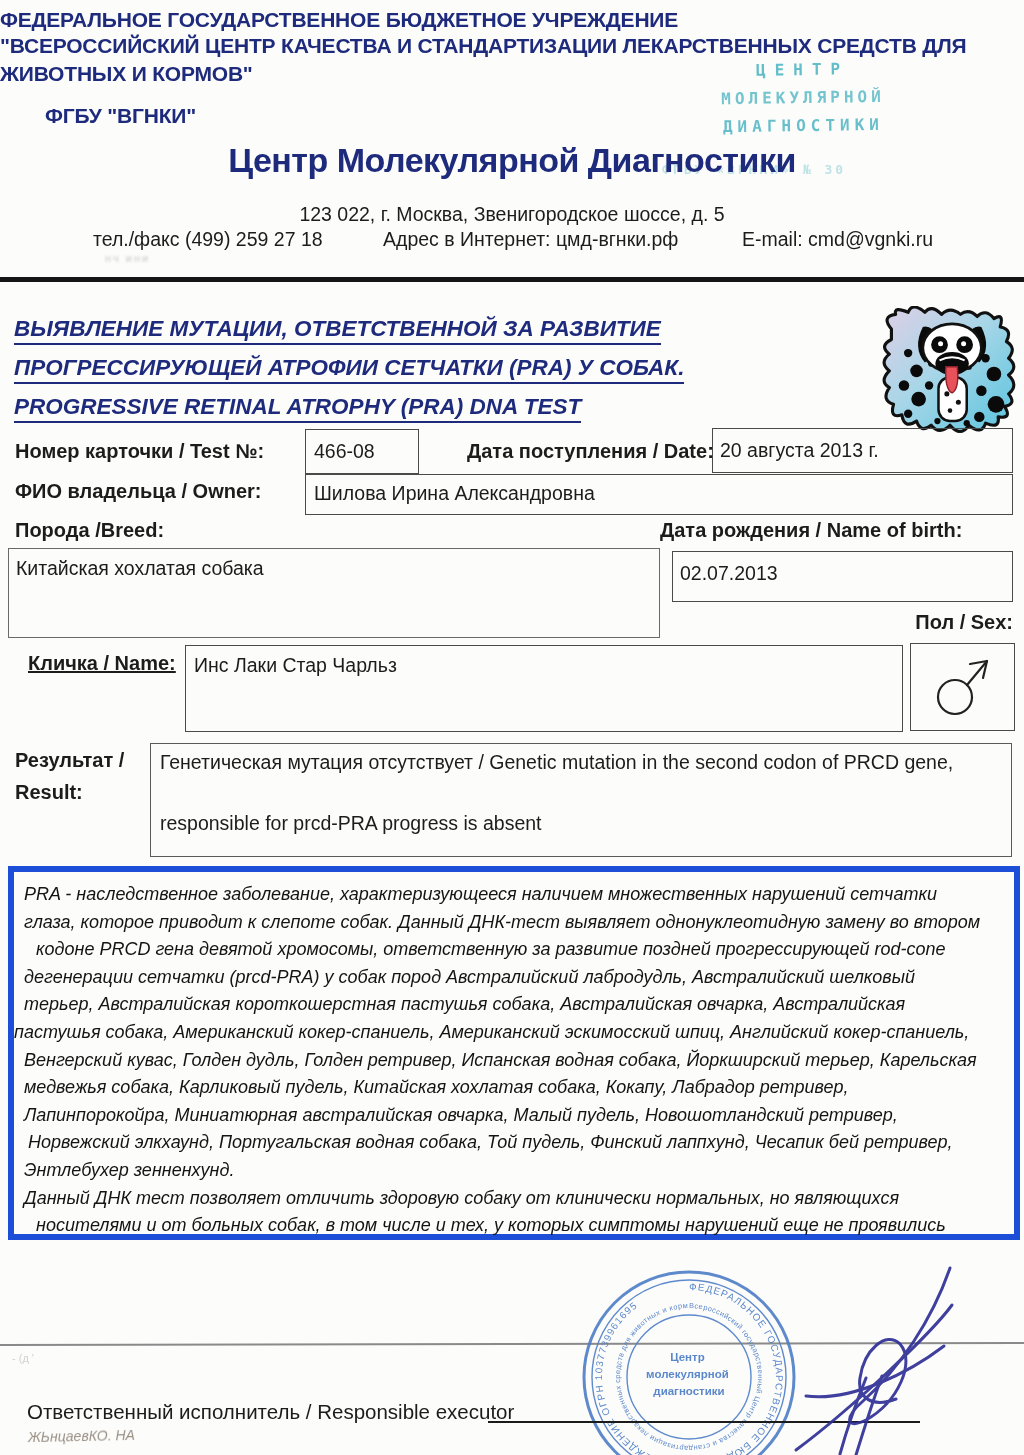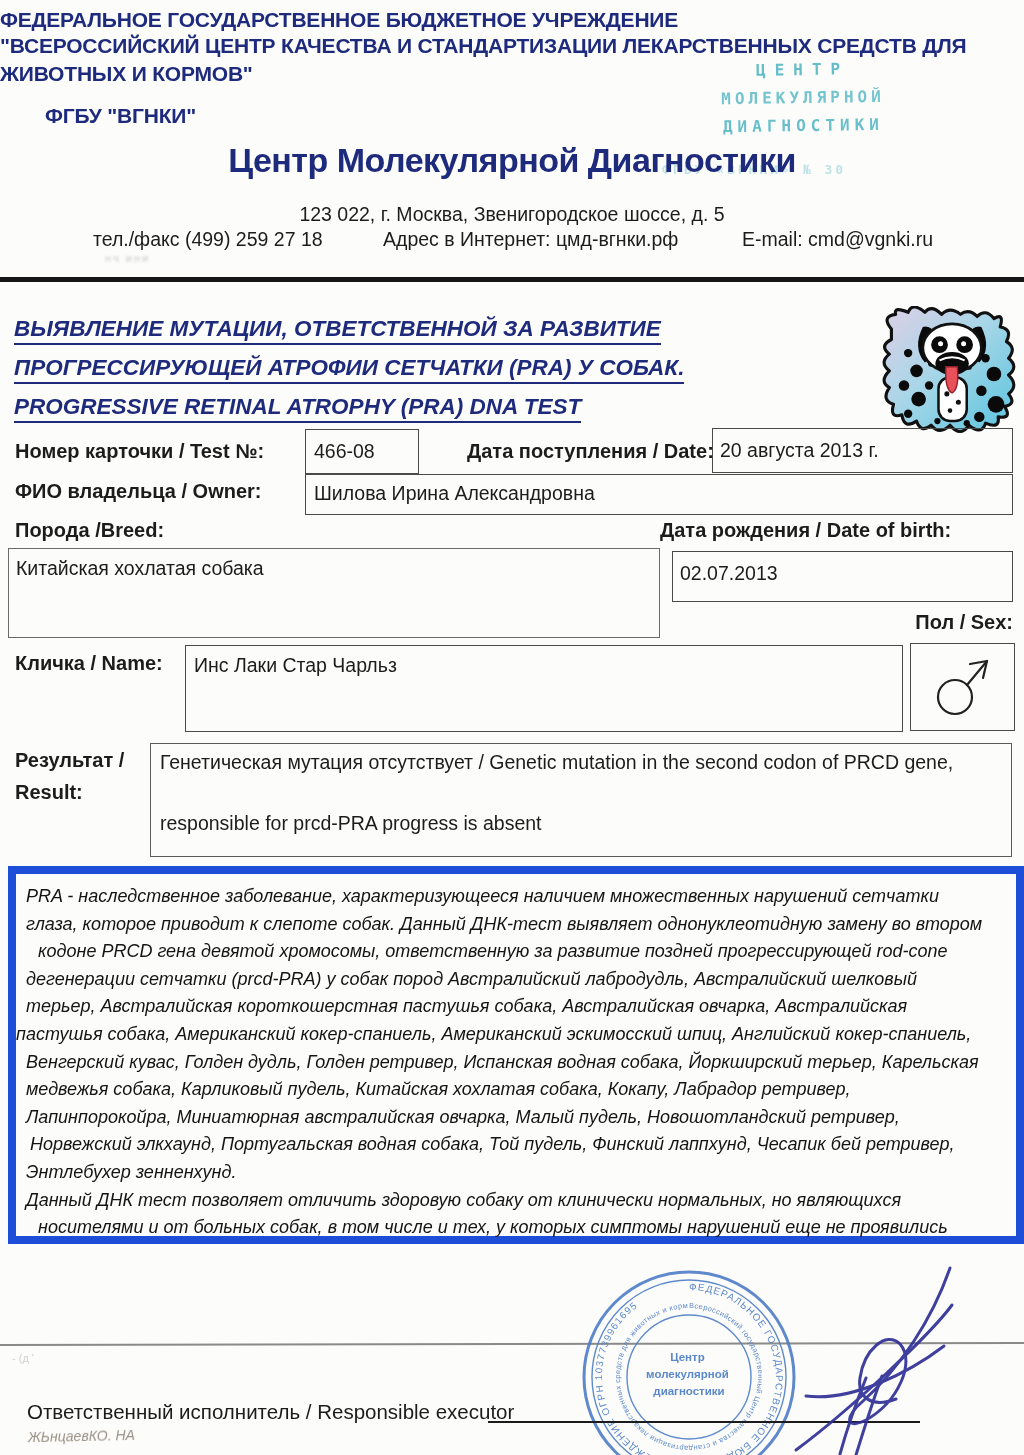--- a/index.html
+++ b/index.html
@@ -13,21 +13,21 @@
   .contact{font-size:19.5px;white-space:nowrap;}
   .rule{left:0;top:277px;width:1024px;height:5px;background:#151515;}
   .tstamp{left:688px;top:56px;width:230px;text-align:center;color:#3fafbe;
           font-family:"DejaVu Sans Mono",monospace;font-weight:bold;transform:rotate(-0.8deg);}
   .tstamp .l{font-size:16px;line-height:28px;white-space:nowrap;}
   .ttl{font-style:italic;font-weight:bold;font-size:22.5px;color:#1e2b7d;white-space:nowrap;}
   .ttl span{display:inline-block;border-bottom:2.5px solid #1e2b7d;padding-bottom:1px;}
   .lbl{font-weight:bold;font-size:20px;white-space:nowrap;}
   .val{font-size:19.5px;white-space:nowrap;}
   .box{border:1.6px solid #4a4a4a;background:transparent;}
-  .parabox{left:8px;top:866px;width:1000px;height:362px;border:8px solid #1d4ed8;}
+  .parabox{left:8px;top:866px;width:1000px;height:362px;border:6px solid #1d4ed8;}
   .para{font-style:italic;font-size:18px;line-height:27.6px;white-space:nowrap;color:#141414;}
   .gline{left:0;top:1343px;width:1024px;height:0;border-top:2px solid #8a8a8a;transform:rotate(-0.12deg);}
   .exline{left:488px;top:1421px;width:432px;height:0;border-top:2.5px solid #1b1b1b;}
   .artifact{color:#9a9186;filter:blur(0.6px);}
   svg{display:block;}
 </style>
 </head>
 <body>
 
 <div class="abs hdr navy" style="top:8px;">ФЕДЕРАЛЬНОЕ ГОСУДАРСТВЕННОЕ БЮДЖЕТНОЕ УЧРЕЖДЕНИЕ</div>
@@ -108,31 +108,31 @@
 
 <div class="abs lbl" style="left:467px;top:440px;">Дата поступления / Date:</div>
 <div class="abs box" style="left:712px;top:428px;width:299px;height:43px;"></div>
 <div class="abs val" style="left:720px;top:439px;">20 августа 2013 г.</div>
 
 <div class="abs lbl" style="left:15px;top:480px;">ФИО владельца / Owner:</div>
 <div class="abs box" style="left:305px;top:474px;width:706px;height:39px;"></div>
 <div class="abs val" style="left:314px;top:482px;">Шилова Ирина Александровна</div>
 
 <div class="abs lbl" style="left:15px;top:519px;">Порода  /Breed:</div>
-<div class="abs lbl" style="left:660px;top:519px;">Дата рождения / Date of birth:</div>
+<div class="abs lbl" style="left:660px;top:519px;">Дата рождения / Name of birth:</div>
 
 <div class="abs box" style="left:8px;top:548px;width:650px;height:88px;border-color:#6a6a6a;"></div>
 <div class="abs val" style="left:16px;top:557px;">Китайская хохлатая собака</div>
 
 <div class="abs box" style="left:672px;top:551px;width:339px;height:49px;"></div>
 <div class="abs val" style="left:680px;top:562px;">02.07.2013</div>
 
 <div class="abs lbl" style="left:900px;top:611px;width:113px;text-align:right;">Пол / Sex:</div>
 
-<div class="abs lbl" style="left:15px;top:652px;">Кличка / Name:</div>
+<div class="abs lbl" style="left:28px;top:652px;text-decoration:underline;">Кличка / Name:</div>
 <div class="abs box" style="left:185px;top:645px;width:716px;height:85px;"></div>
 <div class="abs val" style="left:194px;top:654px;">Инс Лаки Стар Чарльз</div>
 
 <div class="abs box" style="left:910px;top:643px;width:103px;height:86px;">
   <svg width="103" height="86" viewBox="0 0 103 86">
     <g stroke="#222" stroke-width="2.2" fill="none" stroke-linecap="round">
       <circle cx="44" cy="53" r="17"></circle>
       <line x1="56" y1="41" x2="76" y2="17"></line>
       <line x1="76" y1="17" x2="59" y2="20"></line>
       <line x1="76" y1="17" x2="72" y2="34"></line>

